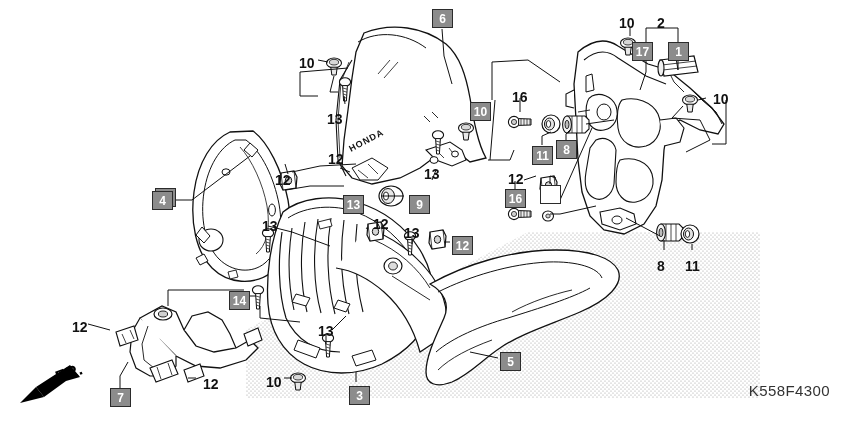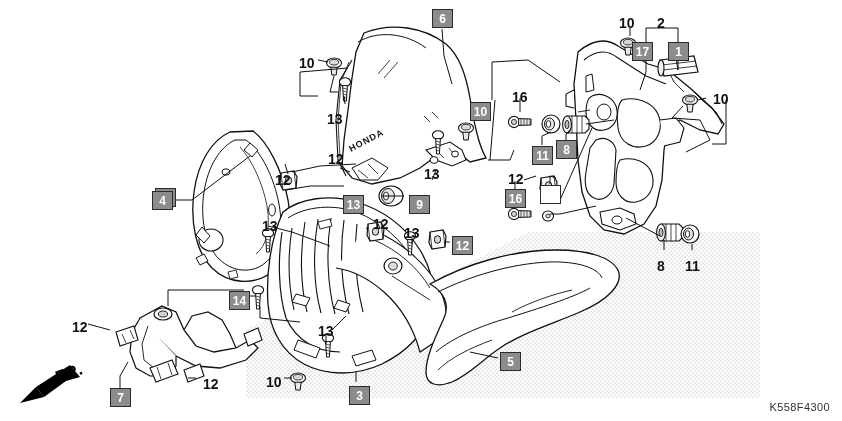--- a/index.html
+++ b/index.html
@@ -11,21 +11,21 @@
   .lbl{position:absolute;width:21px;height:19px;background:#8c8c8c;border:1px solid #2b2b2b;
        color:#fff;font-size:12px;font-weight:bold;line-height:19px;text-align:center;
        box-sizing:border-box;letter-spacing:0;}
   .lbl.stack{box-shadow:3px -3px 0 -1px #8c8c8c, 3px -3px 0 0 #2b2b2b;}
   .lbl.blank{background:#fff;border:1px solid #2b2b2b;}
 
   
   .num{position:absolute;color:#111;font-size:14px;font-weight:bold;line-height:14px;
        text-align:center;white-space:nowrap;}
 
-  #partno{position:absolute;right:12px;bottom:8px;font-size:11px;color:#333;letter-spacing:.4px;}
+  #partno{position:absolute;right:12px;bottom:22px;font-size:15px;color:#333;letter-spacing:.4px;}
   #frmark{position:absolute;left:14px;bottom:14px;width:86px;height:44px;}
 </style>
 </head>
 <body>
 
 <div id="stage">
 
   <svg id="art" viewBox="0 0 842 421">
     <defs>
       <pattern id="stipple" width="4" height="4" patternUnits="userSpaceOnUse">

